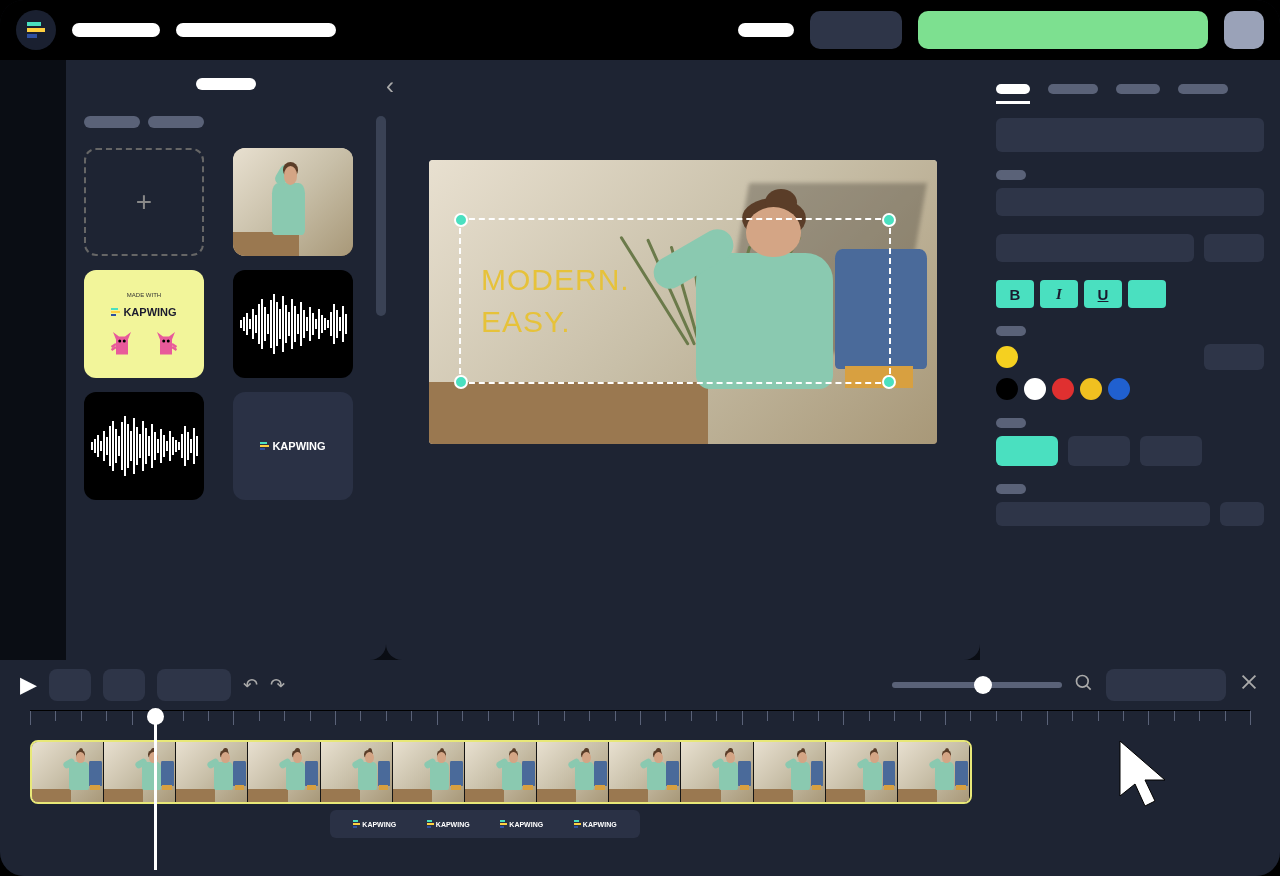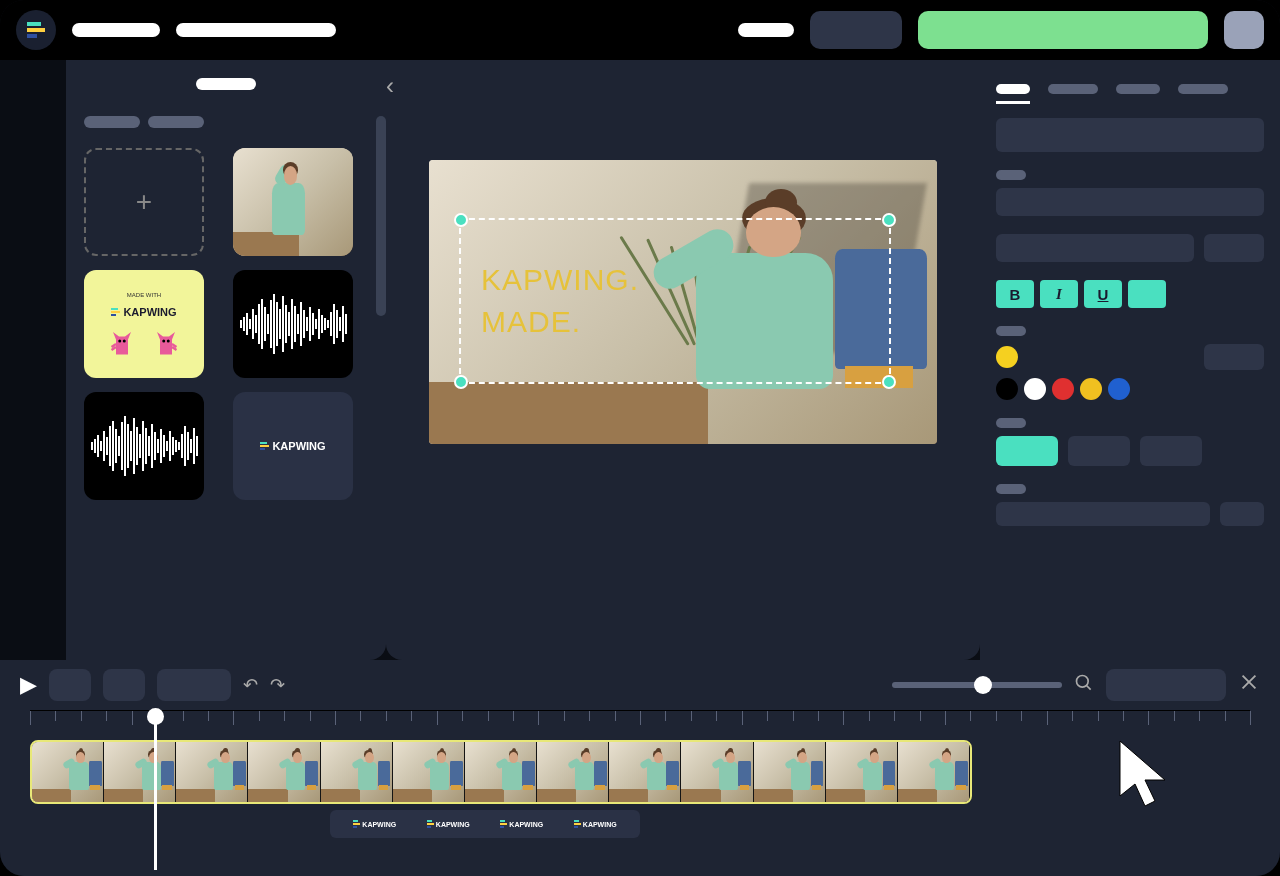--- a/index.html
+++ b/index.html
@@ -323,22 +323,22 @@
                 <div class="bun"></div>
                 <div class="head"></div>
             </div>
           </div>
         </div>
         <div class="text-box">
           <div class="handle tl"></div>
           <div class="handle tr"></div>
           <div class="handle bl"></div>
           <div class="handle br"></div>
-          <div class="text-line">KAPWING.</div>
-          <div class="text-line">MADE.</div>
+          <div class="text-line">MODERN.</div>
+          <div class="text-line">EASY.</div>
         </div>
       </div>
     </div>
 
     <div class="right-panel">
       <div class="rp-tabs">
         <div class="rp-tab active" style="width:34px"></div>
         <div class="rp-tab" style="width:50px"></div>
         <div class="rp-tab" style="width:44px"></div>
         <div class="rp-tab" style="width:50px"></div>

